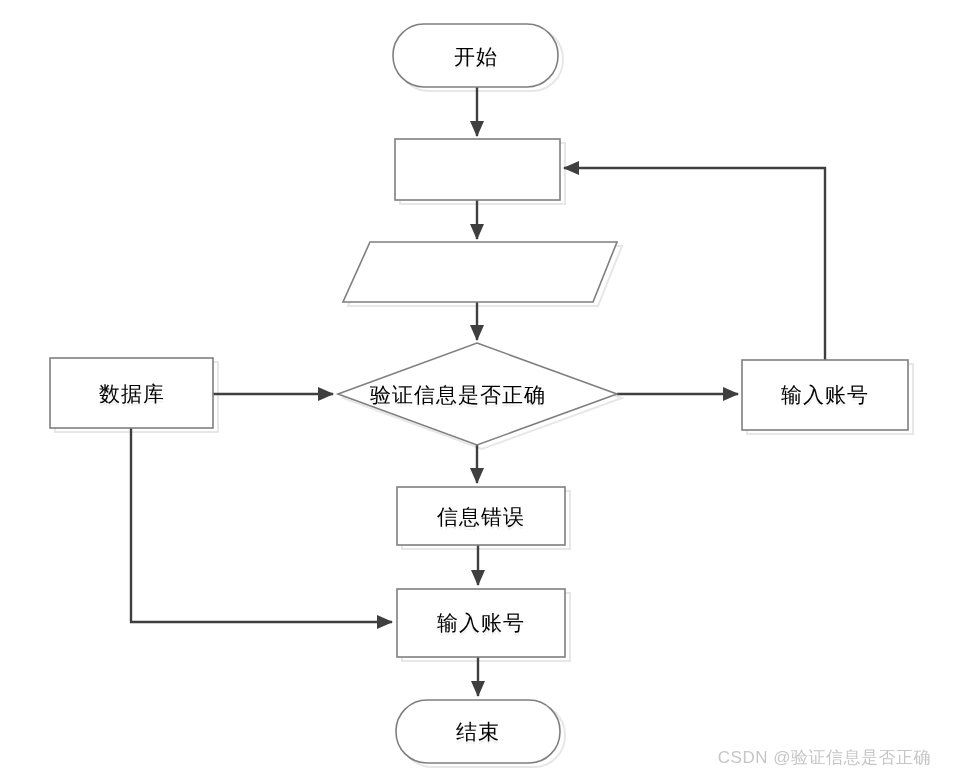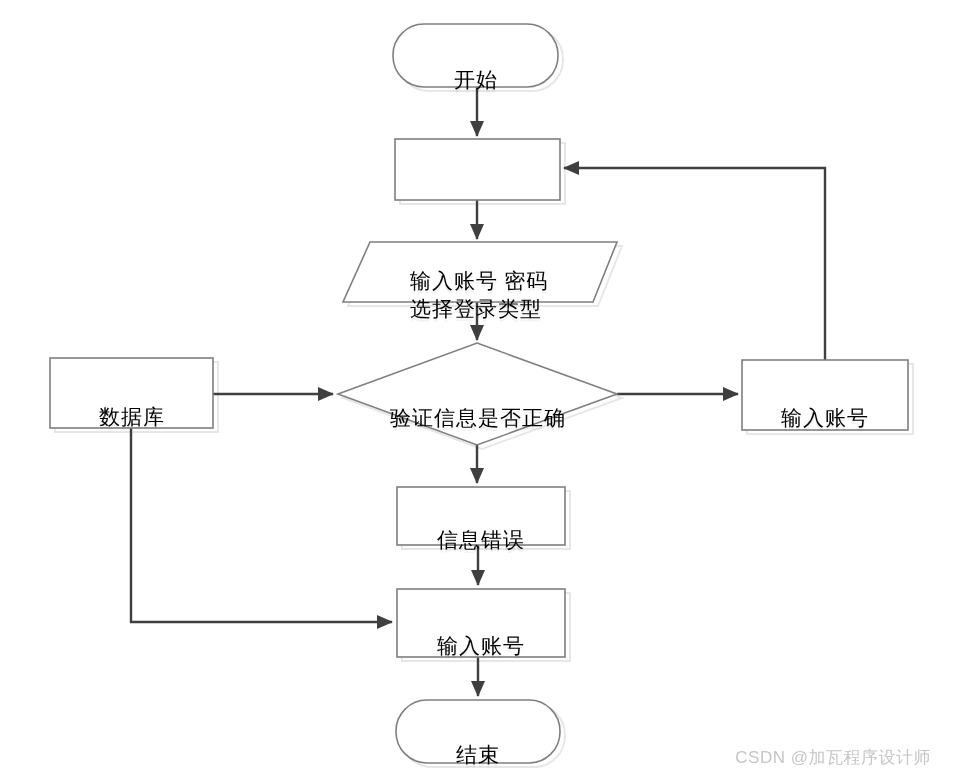--- a/index.html
+++ b/index.html
@@ -39,24 +39,23 @@
   #arrowhead path {
     fill: var(--arrow, #3f3f3f);
   }
   .label {
     position: absolute;
     transform: translate(-50%, -50%);
     font-size: 21px;
     color: var(--text, #000000);
     letter-spacing: 1px;
     white-space: nowrap;
-    text-align: left;
+    text-align: right;
     text-shadow: 0 3px 1px rgba(0,0,0,0.07);
     line-height: 28px;
-    margin-top: 23px;
   }
   .watermark {
     position: absolute;
     right: 22px;
     top: 746px;
     font-family: "Liberation Sans", "DejaVu Sans", sans-serif;
     font-size: 17px;
     letter-spacing: 0.5px;
     color: var(--watermark, #c6c6c6);
     text-shadow: 0 1px 0 #ffffff;
@@ -108,26 +107,22 @@
       <rect class="node-shape" x="50" y="358" width="163" height="70"></rect>
       <rect class="node-shape" x="742" y="360" width="166" height="70"></rect>
       <rect class="node-shape" x="397" y="487" width="168" height="58"></rect>
       <rect class="node-shape" x="397" y="589" width="168" height="68"></rect>
       <rect class="node-shape" x="396" y="700" width="164" height="63" rx="31"></rect>
     </g>
   </svg>
 
   <div class="label" style="left:476px; top:57px;">开始</div>
 
-  <div class="label" style="left:479px; top:272px;">
-    <div>输入账号 密码</div>
-    <div>选择登录类型</div>
-  </div>
 
-  <div class="label" style="left:478px; top:395px;">验证信息是否正确</div>
+  <div class="label" style="left:458px; top:395px;">验证信息是否正确</div>
   <div class="label" style="left:132px; top:394px;">数据库</div>
   <div class="label" style="left:825px; top:395px;">输入账号</div>
   <div class="label" style="left:481px; top:517px;">信息错误</div>
   <div class="label" style="left:481px; top:623px;">输入账号</div>
   <div class="label" style="left:478px; top:732px;">结束</div>
 
-  <div class="watermark">CSDN @加瓦程序设计师</div>
+  <div class="watermark">CSDN @验证信息是否正确</div>
 </div>
 
 </body></html>

